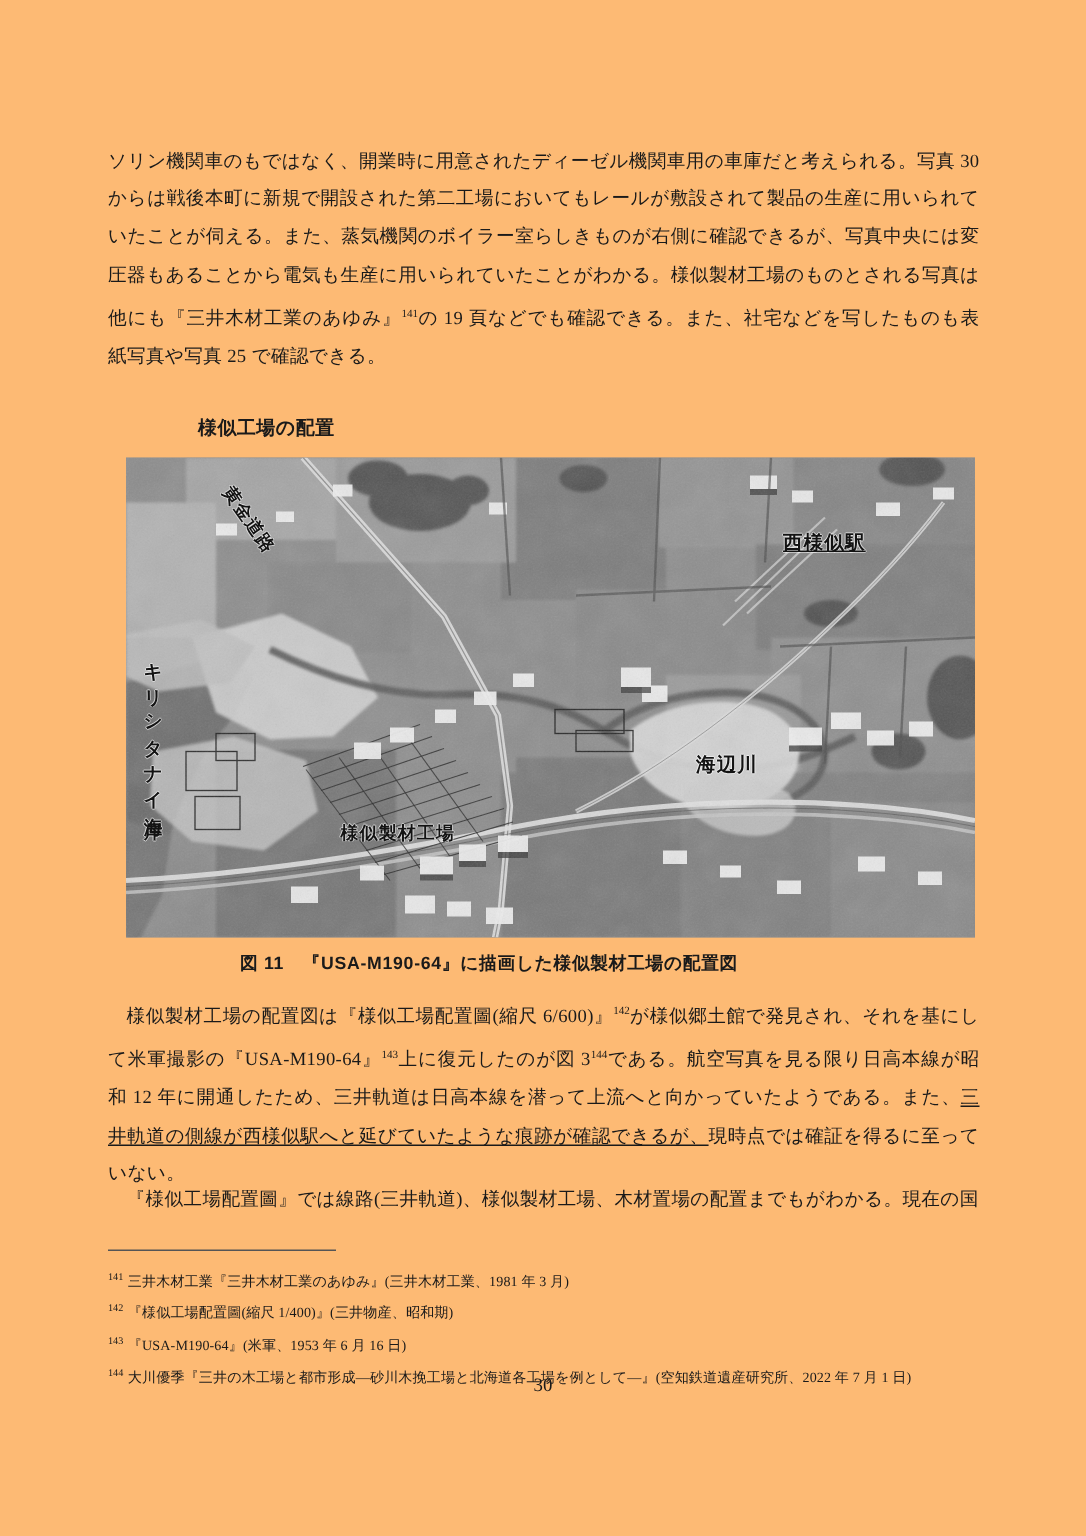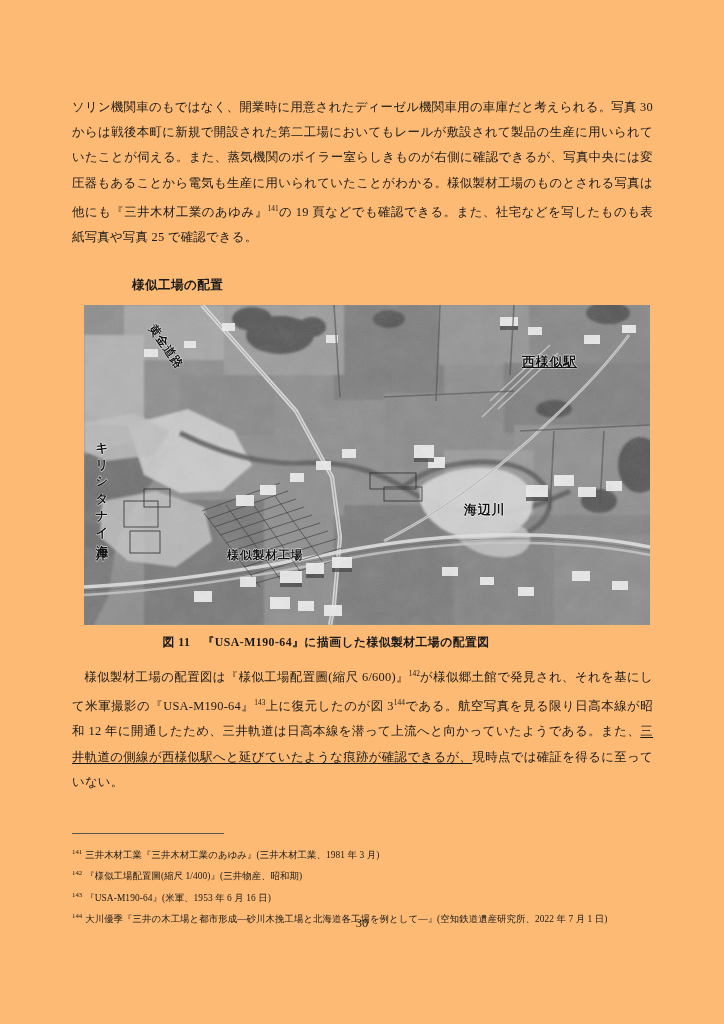--- a/index.html
+++ b/index.html
@@ -114,21 +114,21 @@
   
   .fig-caption {
     position: absolute;
     left: 0;
     top: 635px;
     width: 652px;
     text-align: center;
     font-size: 11.8px;
     font-weight: bold;
     letter-spacing: 0.04em;
-    font-family: Liberation Serif, serif;
+    font-family: Liberation Sans, sans-serif;
   }
 
   
   .fn-rule {
     position: absolute;
     left: 72px;
     top: 833px;
     width: 152px;
     height: 0;
     border-top: 1px solid #555;
@@ -357,20 +357,21 @@
     <div class="photo-label lbl-factory">様似製材工場</div>
     <div class="photo-label lbl-coast">キリシタナイ海岸</div>
   </div>
 
   <div class="fig-caption">図 11　『USA-M190-64』に描画した様似製材工場の配置図</div>
 
   <div class="body-block para-2 indent">
     <span>様似製材工場の配置図は『様似工場配置圖(縮尺 6/600)』</span><sup class="fn">142</sup><span>が様似郷土館で発見され、それを基にして米軍撮影の『USA-M190-64』</span><sup class="fn">143</sup><span>上に復元したのが図 3</span><sup class="fn">144</sup><span>である。航空写真を見る限り日高本線が昭和 12 年に開通したため、三井軌道は日高本線を潜って上流へと向かっていたようである。また、</span><span class="underline-run">三井軌道の側線が西様似駅へと延びていたような痕跡が確認できるが、</span><span>現時点では確証を得るに至っていない。</span>
   </div>
 
+  <div class="body-block para-3 indent">『様似工場配置圖』では線路(三井軌道)、様似製材工場、木材置場の配置までもがわかる。現在の国</div>
 
   <div class="fn-rule"></div>
   <div class="footnotes">
     <div class="fn-item">
       <span class="fn-num">141</span><span>三井木材工業『三井木材工業のあゆみ』(三井木材工業、1981 年 3 月)</span>
     </div>
     <div class="fn-item">
       <span class="fn-num">142</span><span>『様似工場配置圖(縮尺 1/400)』(三井物産、昭和期)</span>
     </div>
     <div class="fn-item">

